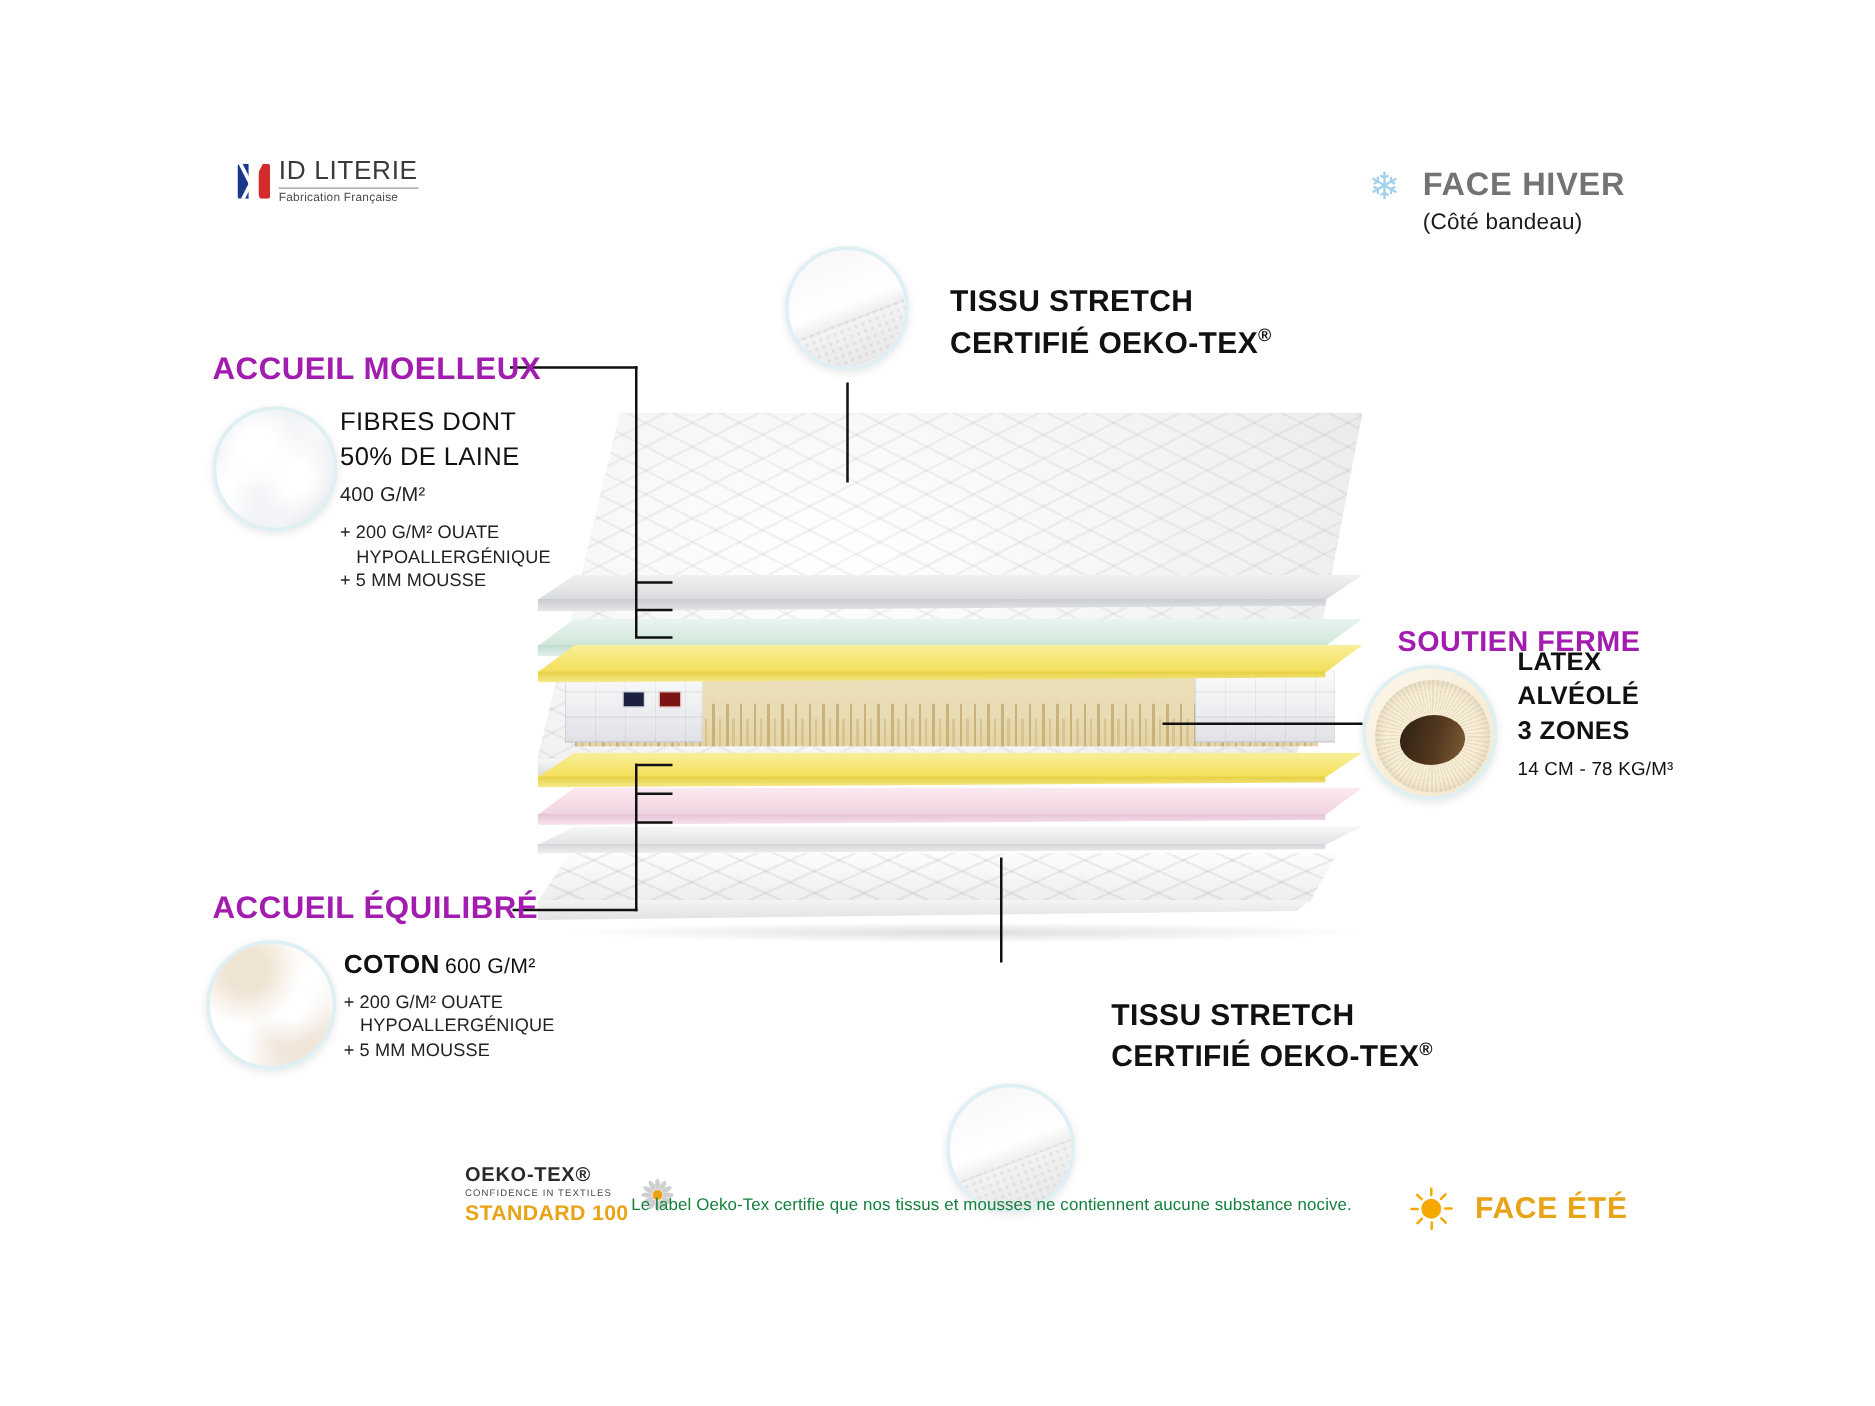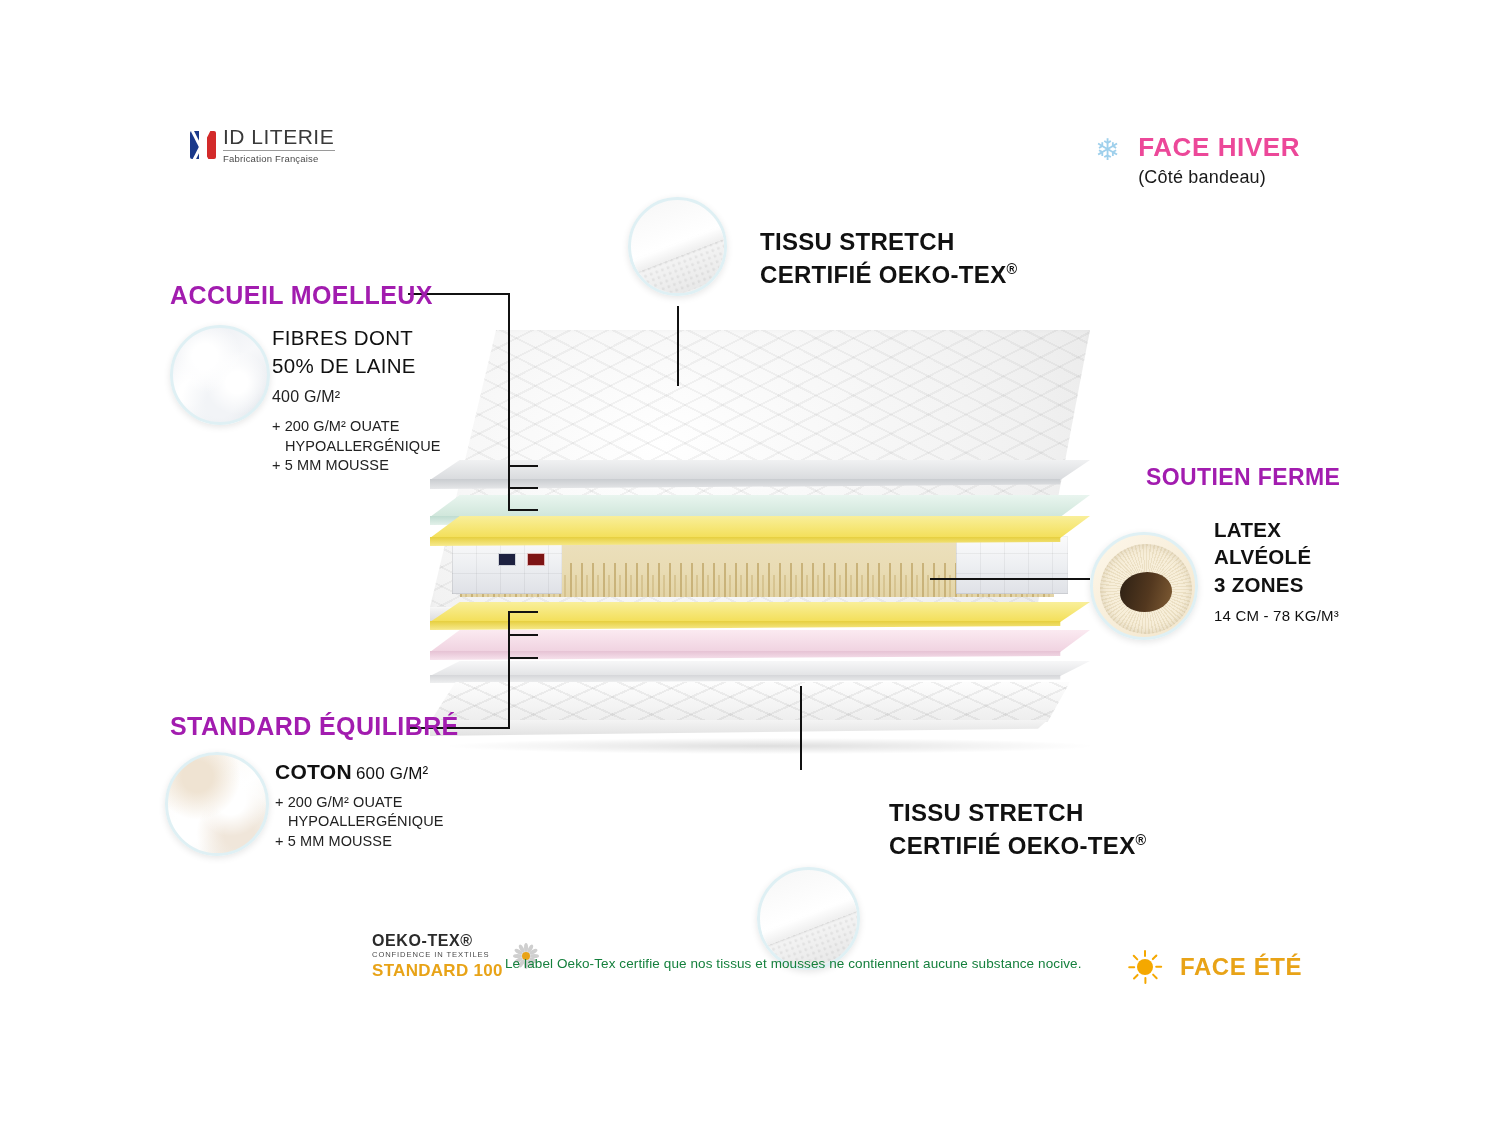--- a/index.html
+++ b/index.html
@@ -22,37 +22,37 @@
   .flagmark .slash2{position:absolute;left:9px;top:-4px;width:3px;height:40px;background:#ffffff;
                    transform:rotate(-27deg);}
   .logo-txt{display:flex;flex-direction:column;line-height:1;}
   .logo-name{font-size:21px;letter-spacing:.5px;color:#3a3a3a;font-weight:400;}
   .logo-sub{font-size:9.5px;letter-spacing:.2px;color:#4a4a4a;margin-top:3px;}
   .logo-rule{width:112px;height:1px;background:#9a9a9a;margin-top:3px;}
 
   
   #face-hiver{left:1095px;top:134px;display:flex;align-items:flex-start;gap:18px;}
   #face-hiver .fh-txt{display:flex;flex-direction:column;}
-  .fh-title{font-size:26px;font-weight:700;color:#ec4899;letter-spacing:.6px;line-height:1;}
+  .fh-title{font-size:26px;font-weight:700;color:#737373;letter-spacing:.6px;line-height:1;}
   .fh-sub{font-size:18px;color:#1a1a1a;margin-top:7px;letter-spacing:.2px;}
   .snowflake{color:#9fd0ec;font-size:30px;line-height:1;margin-top:1px;}
 
   
   #face-ete{left:1128px;top:950px;display:flex;align-items:center;gap:18px;}
   .fe-title{font-size:24px;font-weight:700;color:#E8A317;letter-spacing:.6px;}
   .sun{position:relative;width:34px;height:34px;}
   .sun .core{position:absolute;left:9px;top:9px;width:16px;height:16px;border-radius:50%;background:#F5A800;}
   .sun i{position:absolute;left:16px;top:0;width:2.4px;height:7px;background:#F5A800;border-radius:2px;
          transform-origin:1.2px 17px;}
 
   
   .hdg{font-weight:700;letter-spacing:.4px;color:#a21caf;}
   #h-moelleux{left:170px;top:281px;font-size:25px;}
   #h-equilibre{left:170px;top:712px;font-size:25px;}
-  #h-soutien{left:1118px;top:464px;font-size:23px;margin-left:28px;}
+  #h-soutien{left:1118px;top:500px;font-size:23px;}
 
   
   #cal-fibres{left:272px;top:324px;width:230px;}
   .c-line1{font-size:20.5px;font-weight:400;letter-spacing:.3px;line-height:1.35;}
   .c-num{font-size:16px;color:#222;margin-top:9px;letter-spacing:.2px;}
   .c-small{font-size:14.5px;color:#222;line-height:1.33;letter-spacing:.1px;margin-top:11px;}
   .c-small .ind{padding-left:13px;display:block;}
 
   #cal-coton{left:275px;top:760px;width:245px;}
   .coton-row{display:flex;align-items:baseline;gap:4px;}
@@ -311,21 +311,21 @@
 <div class="abs ln lnv" style="left:508px;top:611px;height:118px;"></div>
 <div class="abs ln lnh" style="left:508px;top:611px;width:30px;"></div>
 <div class="abs ln lnh" style="left:508px;top:634px;width:30px;"></div>
 <div class="abs ln lnh" style="left:508px;top:657px;width:30px;"></div>
 
 <div class="abs ln lnh" style="left:930px;top:578px;width:160px;"></div>
 
 <div class="abs ln lnv" style="left:800px;top:686px;height:84px;"></div>
 
 <div class="abs hdg" id="h-moelleux">ACCUEIL MOELLEUX</div>
-<div class="abs hdg" id="h-equilibre">STANDARD ÉQUILIBRÉ</div>
+<div class="abs hdg" id="h-equilibre">ACCUEIL ÉQUILIBRÉ</div>
 <div class="abs hdg" id="h-soutien">SOUTIEN FERME</div>
 
 <div class="abs circ" id="circ-wool"></div>
 <div class="abs" id="cal-fibres">
   <div class="c-line1">FIBRES DONT</div>
   <div class="c-line1">50% DE LAINE</div>
   <div class="c-num">400 G/M²</div>
   <div class="c-small">
     <span>+ 200 G/M² OUATE</span>
     <span class="ind">HYPOALLERGÉNIQUE</span>

